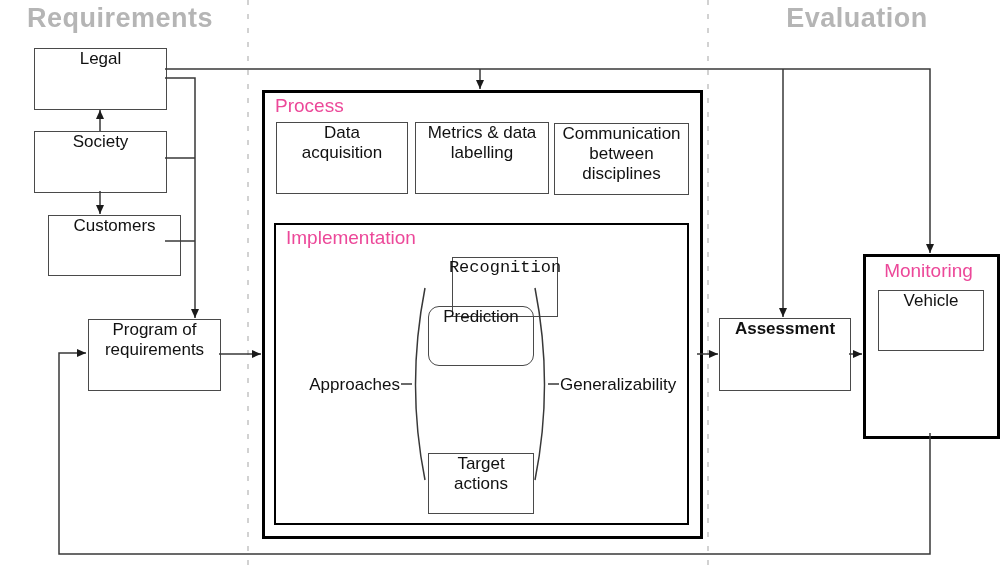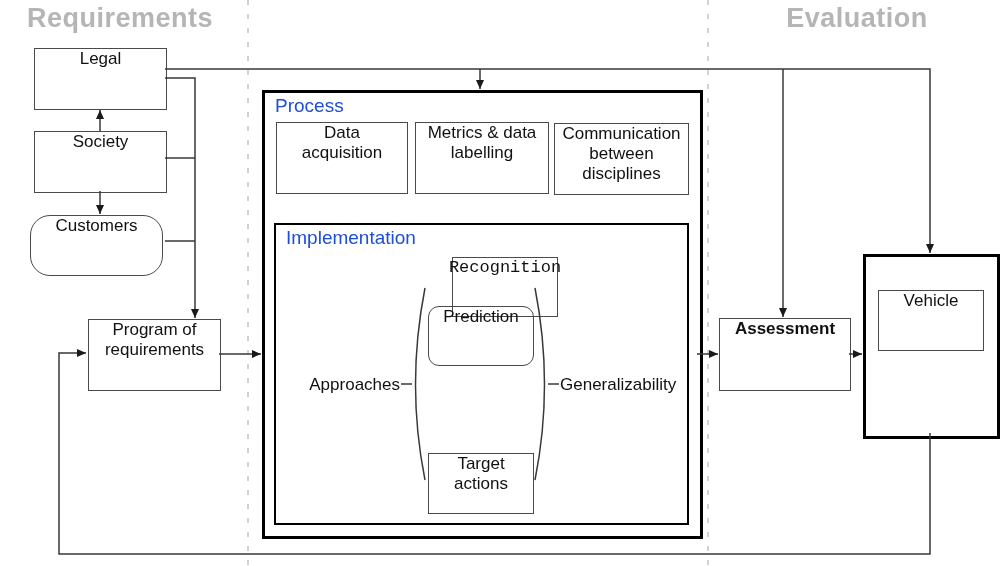--- a/index.html
+++ b/index.html
@@ -28,21 +28,21 @@
     font-size:17px;line-height:1.18;color:#111111;
   }
   .container{
     position:absolute;
     border:3px solid #000000;
     background:transparent;
   }
   .container.mid{border-width:2.5px;}
   .container-title{
     position:absolute;
-    font-size:19px;color:#1d4ed8;line-height:22px;
+    font-size:19px;color:#ec4899;line-height:22px;
   }
   .side-label{
     position:absolute;
     font-size:17px;color:#111111;line-height:20px;
   }
   .wrap-90{max-width:92px;}
   .wrap-112{max-width:114px;}
   .wrap-118{max-width:120px;}
   .wrap-100{max-width:102px;}
   .wrap-80{max-width:82px;}
@@ -60,21 +60,21 @@
 
   <div class="lane-label" style="left:0px;">Requirements</div>
   <div class="lane-label" style="left:737px;">Evaluation</div>
 
   <div class="box" style="left:34px;top:48px;width:131px;height:60px;">
     <span>Legal</span>
   </div>
   <div class="box" style="left:34px;top:131px;width:131px;height:60px;">
     <span>Society</span>
   </div>
-  <div class="box" style="left:30px;top:215px;width:131px;height:59px;border-radius:20px;">
+  <div class="box" style="left:48px;top:215px;width:131px;height:59px;">
     <span>Customers</span>
   </div>
   <div class="box" style="left:88px;top:319px;width:131px;height:70px;">
     <span class="wrap-100">Program of requirements</span>
   </div>
 
   <div class="container" style="left:262px;top:90px;width:435px;height:443px;"></div>
   <div class="container-title" style="left:275px;top:95px;">Process</div>
 
   <div class="box" style="left:276px;top:122px;width:130px;height:70px;">
@@ -101,20 +101,21 @@
   </div>
 
   <div class="side-label" style="left:280px;top:375px;width:120px;text-align:right;">Approaches</div>
   <div class="side-label" style="left:560px;top:375px;width:130px;text-align:left;">Generalizability</div>
 
   <div class="box" style="left:719px;top:318px;width:130px;height:71px;font-weight:bold;">
     <span>Assessment</span>
   </div>
 
   <div class="container" style="left:863px;top:254px;width:131px;height:179px;"></div>
+  <div class="container-title" style="left:863px;top:260px;width:131px;text-align:center;">Monitoring</div>
 
   <div class="box" style="left:878px;top:290px;width:104px;height:59px;">
     <span>Vehicle</span>
   </div>
 
   <svg class="connectors" width="1000" height="566" viewBox="0 0 1000 566">
     <defs>
       <marker id="arrow" markerUnits="userSpaceOnUse" markerWidth="10" markerHeight="9" refX="9" refY="4" orient="auto">
         <path d="M0,0 L9,4 L0,8 Z" fill="#1a1a1a"></path>
       </marker>

